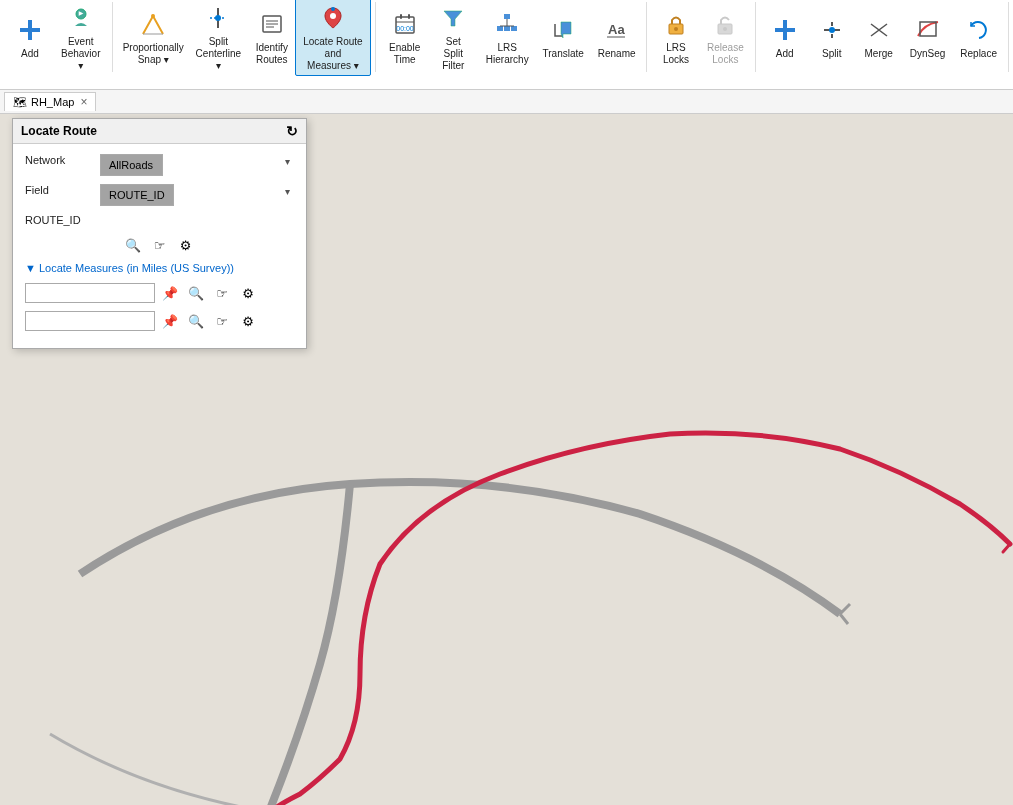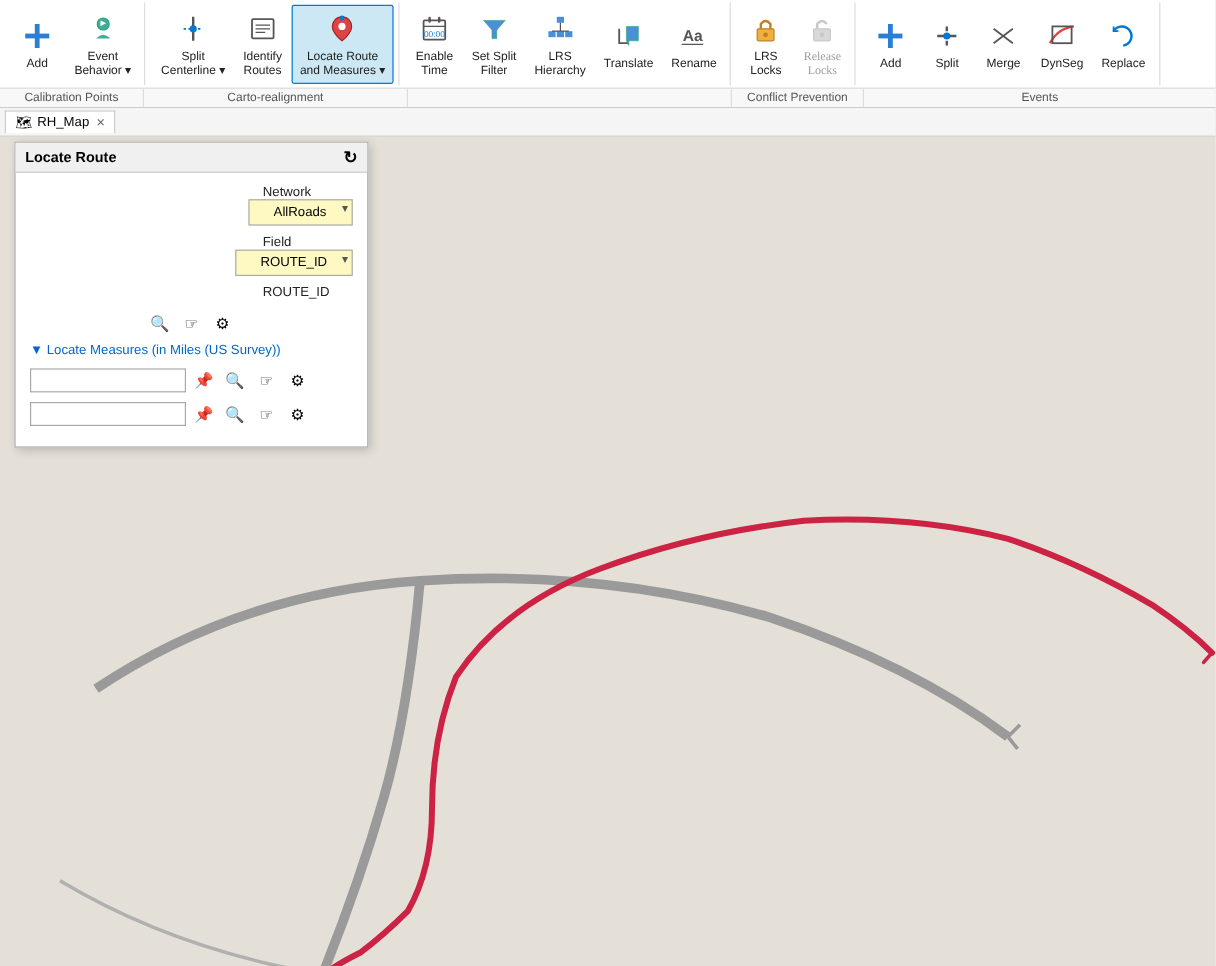--- a/index.html
+++ b/index.html
@@ -31,25 +31,25 @@
       position: absolute; top: 4px; left: 12px;
       background: #fff; border: 1px solid #aaa; box-shadow: 2px 2px 8px rgba(0,0,0,0.2);
       width: 295px; z-index: 100;
     }
     .popup-header {
       background: #f0f0f0; border-bottom: 1px solid #ccc;
       padding: 4px 8px; display: flex; align-items: center; justify-content: space-between;
       font-size: 12px; font-weight: 600;
     }
     .popup-body { padding: 10px 12px; }
-    .form-row { display: flex; align-items: flex-end; margin-bottom: 8px; flex-direction: column; }
+    .form-row { display: flex; align-items: flex-start; margin-bottom: 8px; }
     .form-label { width: 75px; font-size: 11px; color: #222; flex-shrink: 0; }
     .form-select {
-      flex: 1; font-size: 11px; padding: 2px 20px; border: 1px solid #aaa;
-      background: #fef9c3; appearance: none; -webkit-appearance: none;
+      flex: 1; font-size: 11px; padding: 2px 8px; border: 1px solid #aaa;
+      background: #a3a3a3; appearance: none; -webkit-appearance: none;
       cursor: pointer; position: relative; height: 22px;
     }
     .select-wrap { flex: 1; position: relative; }
     .select-wrap::after {
       content: '▾'; position: absolute; right: 4px; top: 2px;
       font-size: 10px; color: #555; pointer-events: none;
     }
     .action-icons { display: flex; gap: 4px; margin-bottom: 6px; justify-content: center; }
     .action-icon { width: 22px; height: 22px; display: flex; align-items: center; justify-content: center; cursor: pointer; border: 1px solid transparent; border-radius: 2px; font-size: 13px; }
 
@@ -59,21 +59,21 @@
     .measure-input { width: 130px; height: 20px; border: 1px solid #aaa; font-size: 11px; padding: 1px 3px; }
 
     
     .road-svg { position: absolute; top: 0; left: 0; width: 100%; height: 100%; }
 
     
     .icon-svg { width: 28px; height: 28px; }
 
     .ribbon-section { display: flex; align-items: stretch; border-right: 1px solid #ddd; padding: 0 4px; gap: 1px; }
 
-    .disabled { opacity: 0.45; cursor: default !important; font-family: Liberation Serif, serif; }
+    .disabled { opacity: 0.45; cursor: default !important; }
   </style>
 </head>
 <body>
 
 <div class="ribbon">
   <div class="ribbon-tools">
 
     <div class="ribbon-section">
       <div style="display:flex; align-items:center; gap:1px;">
         <div class="tool-btn">
@@ -94,20 +94,31 @@
               </svg>
           </div>
           <span class="label">Event
 Behavior ▾</span>
         </div>
       </div>
     </div>
 
     <div class="ribbon-section">
       <div style="display:flex; align-items:center; gap:1px;">
+        <div class="tool-btn">
+          <div class="icon">
+            <svg class="icon-svg" viewBox="0 0 28 28">
+                <path d="M4 24 L14 6 L24 24" fill="none" stroke="#e8a020" stroke-width="2"></path>
+                <circle cx="14" cy="6" r="2" fill="#e8a020"></circle>
+                <line x1="4" y1="24" x2="24" y2="24" stroke="#999" stroke-width="1"></line>
+              </svg>
+          </div>
+          <span class="label">Proportionally
+Snap ▾</span>
+        </div>
         <div class="tool-btn">
           <div class="icon">
             <svg class="icon-svg" viewBox="0 0 28 28">
                 <line x1="14" y1="4" x2="14" y2="24" stroke="#555" stroke-width="2"></line>
                 <line x1="6" y1="14" x2="22" y2="14" stroke="#0078d4" stroke-width="1.5" stroke-dasharray="2,2"></line>
                 <circle cx="14" cy="14" r="3" fill="#0078d4"></circle>
               </svg>
           </div>
           <span class="label">Split
 Centerline ▾</span>
@@ -270,27 +281,20 @@
                 <path d="M6 6 L6 10 L10 10" fill="none" stroke="#0078d4" stroke-width="1.5"></path>
               </svg>
           </div>
           <span class="label">Replace</span>
         </div>
       </div>
     </div>
 
   </div>
 
-  <div style="display:flex; height:16px; border-top:1px solid #ddd; background:#f8f8f8;">
-    <div style="width:120px; text-align:center; font-size:10px; color:#555; border-right:1px solid #ddd; display:flex; align-items:center; justify-content:center;">Calibration Points</div>
-    <div style="width:220px; text-align:center; font-size:10px; color:#555; border-right:1px solid #ddd; display:flex; align-items:center; justify-content:center;">Carto-realignment</div>
-    <div style="width:270px; text-align:center; font-size:10px; color:#555; border-right:1px solid #ddd;"></div>
-    <div style="width:110px; text-align:center; font-size:10px; color:#555; border-right:1px solid #ddd; display:flex; align-items:center; justify-content:center;">Conflict Prevention</div>
-    <div style="flex:1; text-align:center; font-size:10px; color:#555; display:flex; align-items:center; justify-content:center;">Events</div>
-  </div>
 </div>
 
 <div class="map-tab-bar">
   <div class="map-tab">
     <span>🗺</span>
     <span>RH_Map</span>
     <span style="cursor:pointer; color:#666; font-size:12px; margin-left:2px;">×</span>
   </div>
 </div>
 

